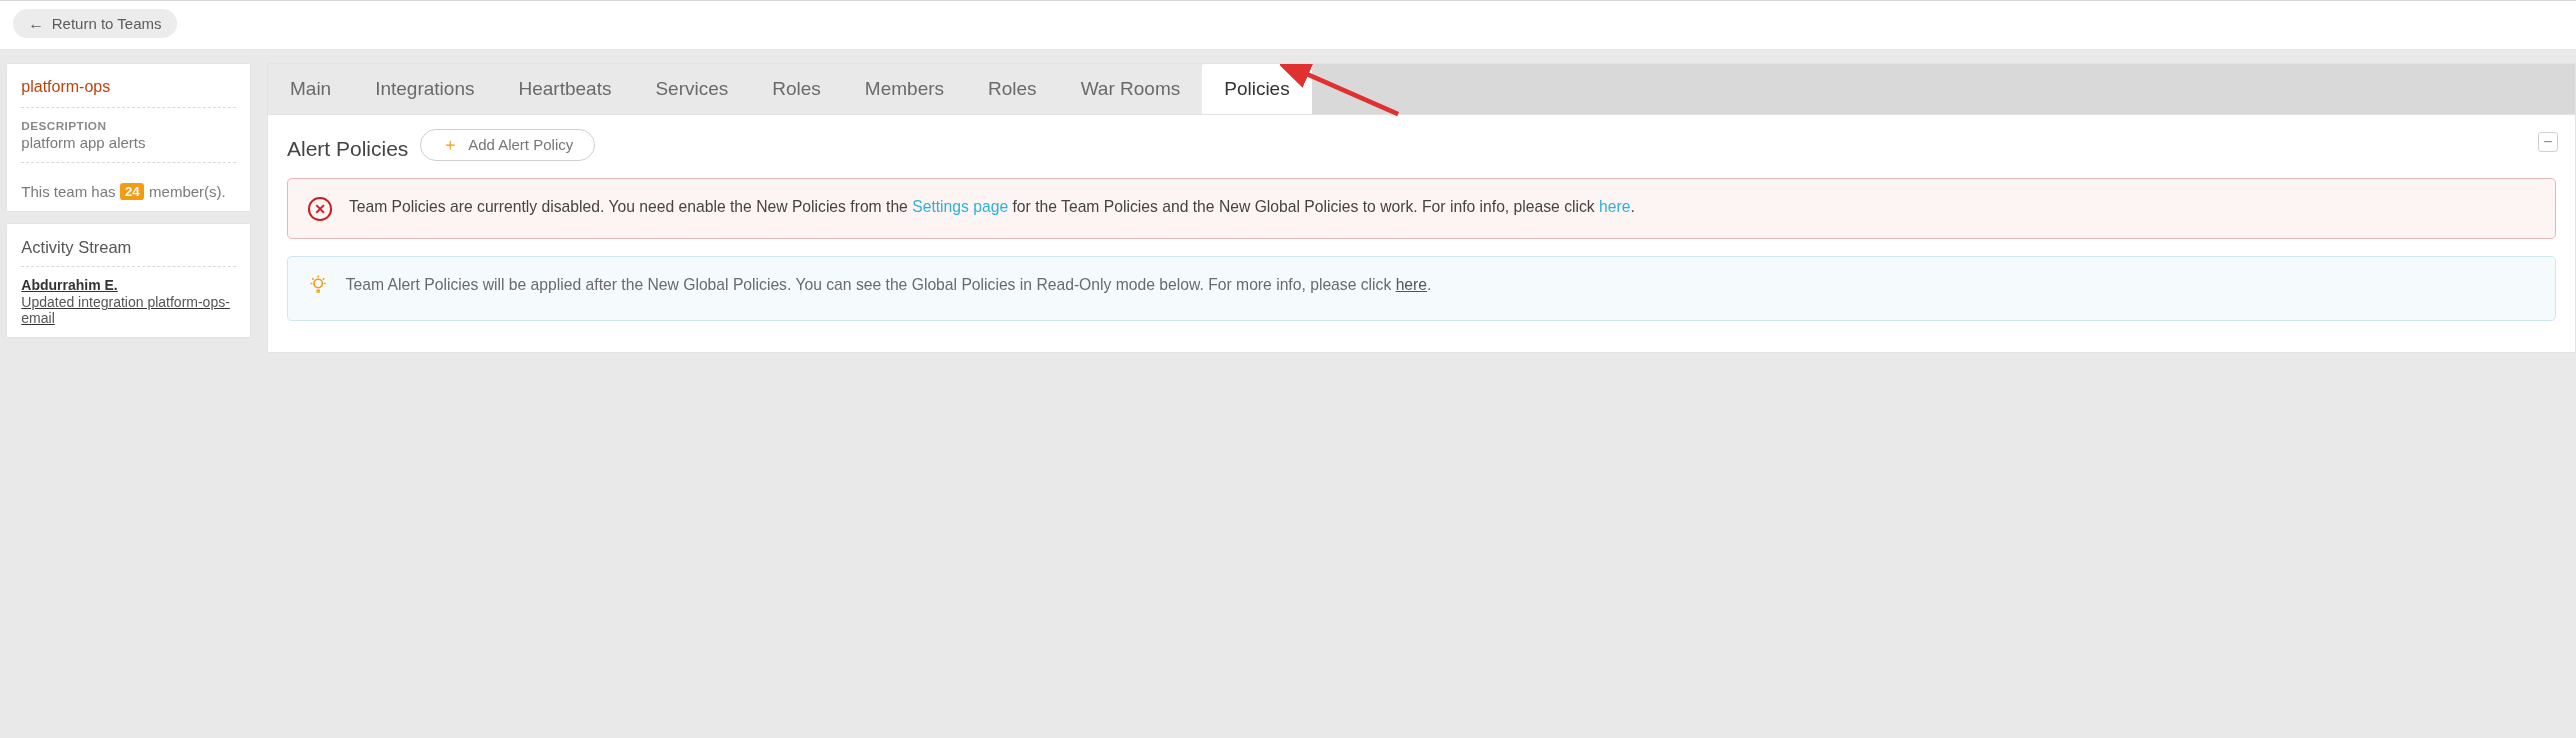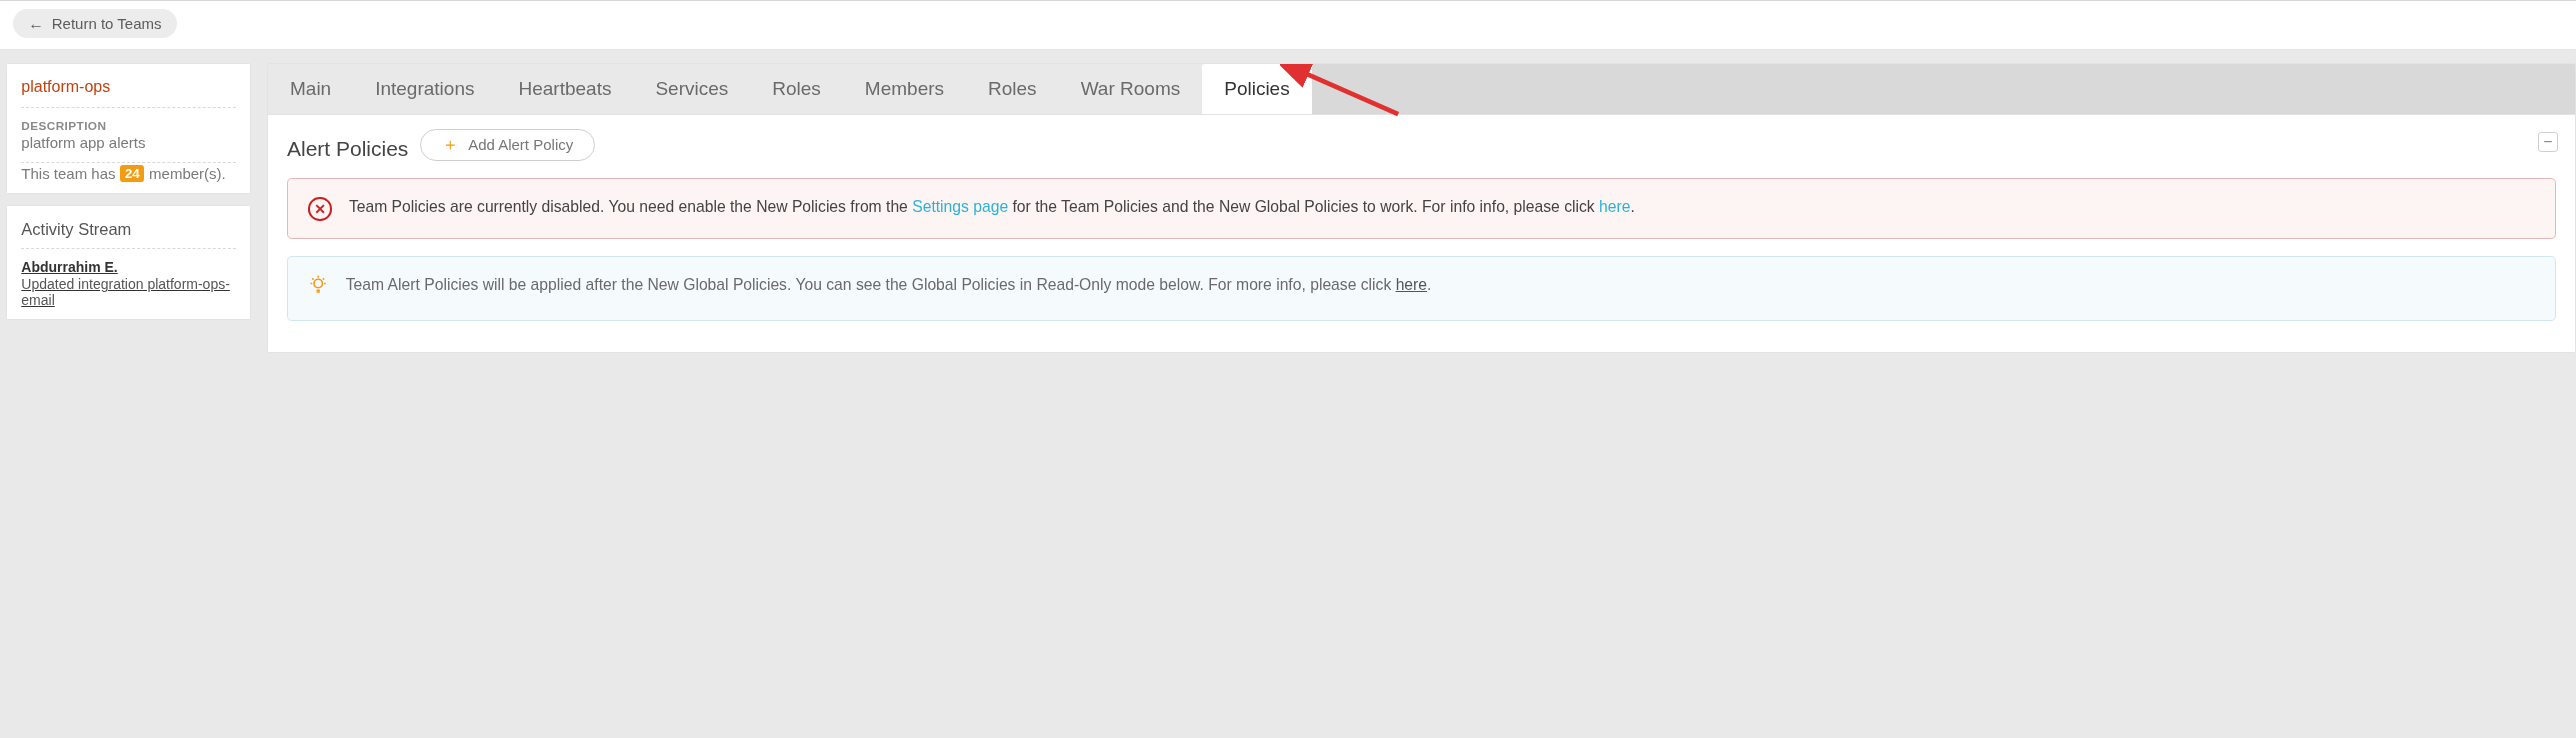--- a/index.html
+++ b/index.html
@@ -63,21 +63,21 @@
   .desc-value {
     color: #7a7a7a;
     font-size: 15px;
     margin-top: 1px;
     padding-bottom: 11px;
     border-bottom: 0.8px dashed #d9d9d9;
   }
   .member-line {
     color: #7a7a7a;
     font-size: 15px;
-    margin-top: 2px;
+    margin-top: 20px;
     display: flex;
     align-items: center;
     gap: 4.7px;
   }
   .badge {
     background: #f39c12;
     color: #fff;
     font-weight: 700;
     border-radius: 3.1px;
     padding: 0.8px 4.7px;

